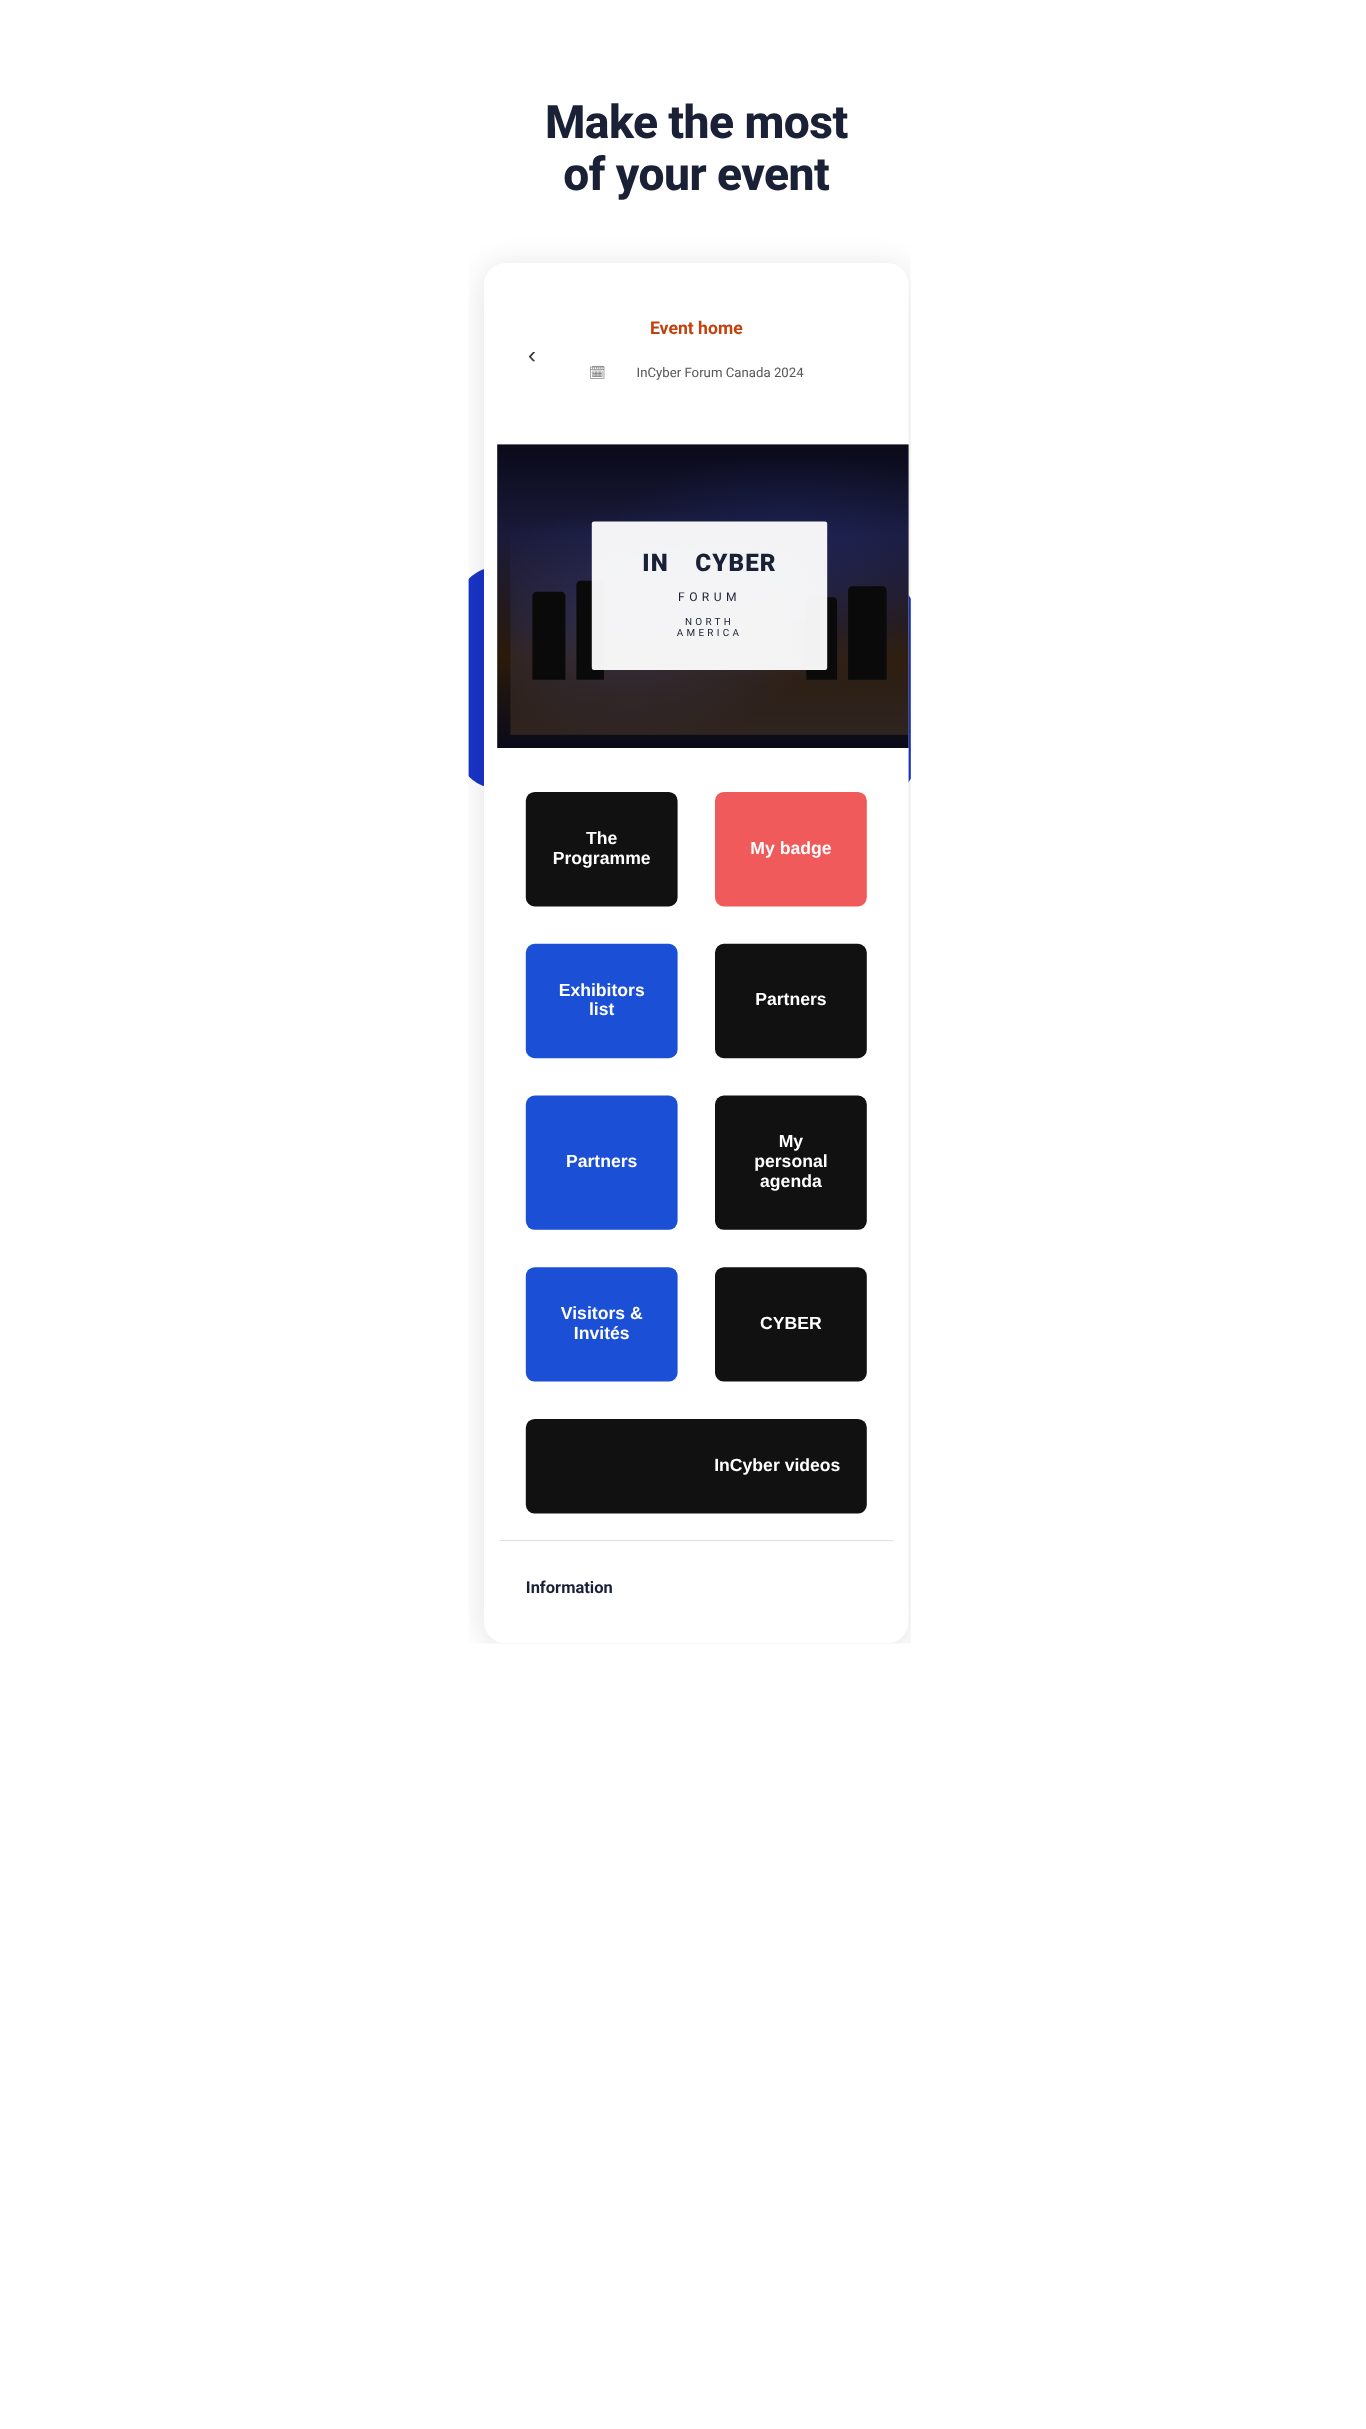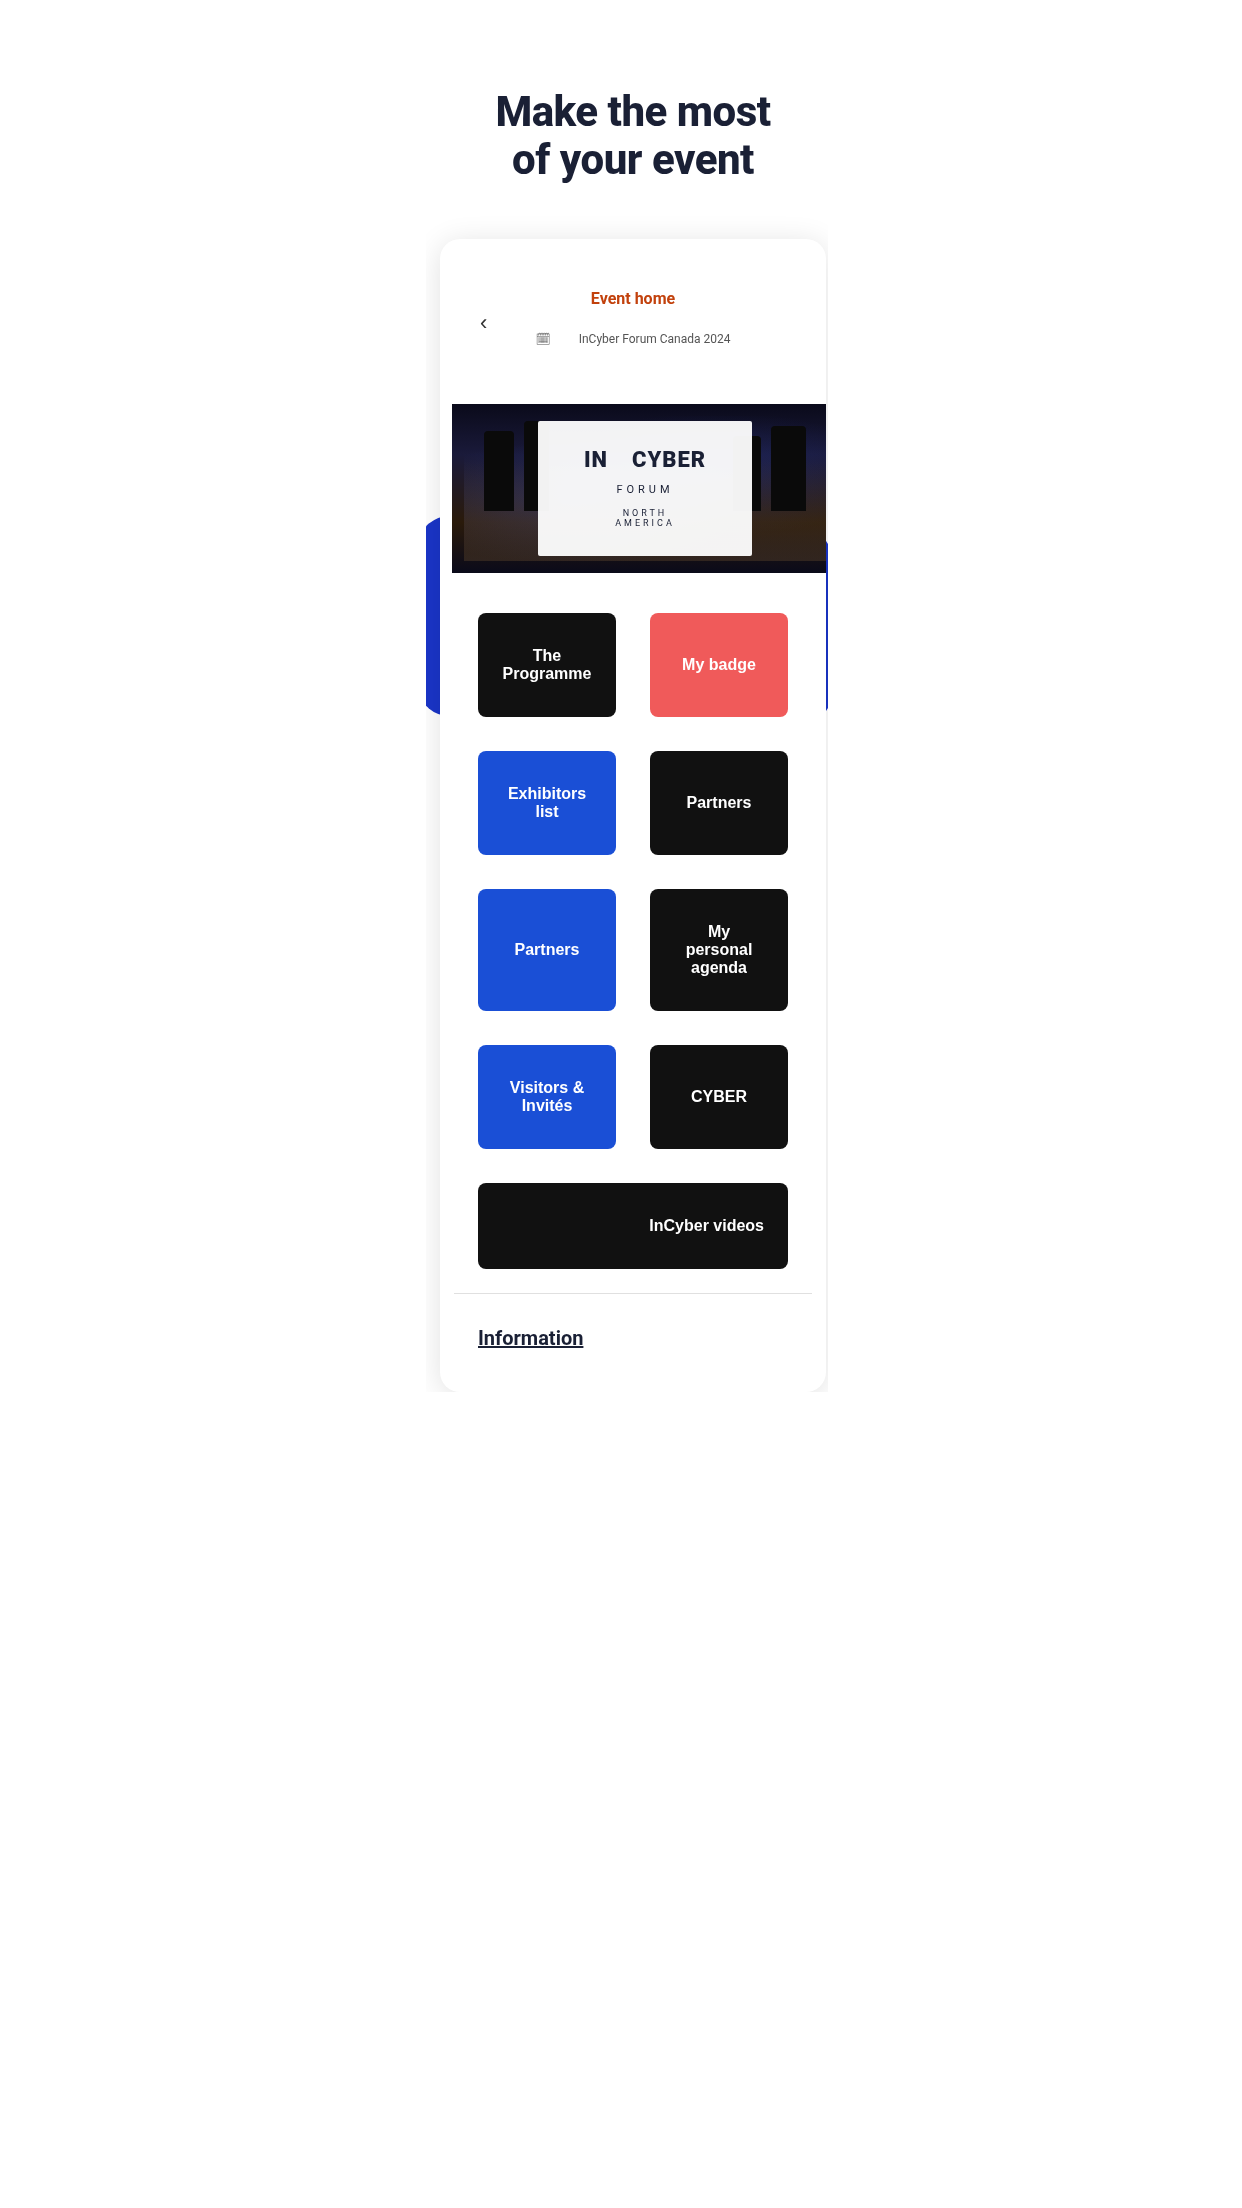--- a/index.html
+++ b/index.html
@@ -117,21 +117,21 @@
       margin-top: 2px;
     }
 
     .calendar-icon {
       font-size: 12px;
     }
 
     
     .hero-image {
       width: 100%;
-      height: 169px;
+      height: 276px;
       background: linear-gradient(to bottom, #0a0a1a 0%, #1a1a3a 30%, #2a1a0a 70%, #0a0a1a 100%);
       position: relative;
       overflow: hidden;
       display: flex;
       align-items: center;
       justify-content: center;
     }
 
     .hero-bg-overlay {
       position: absolute;
@@ -274,24 +274,23 @@
       padding: 20px 14px 10px;
     }
 
     .info-divider {
       height: 1px;
       background: #e0e0e0;
       margin: 0 14px 12px;
     }
 
     .info-label {
-      font-size: 20px;
+      font-size: 15px;
       font-weight: 700;
       color: #1a2035;
-      text-decoration: underline;
     }
   </style>
 </head>
 <body>
 
 <div class="page-wrapper">
 
   <div class="bg-blob-left"></div>
   <div class="bg-blob-right"></div>
 

